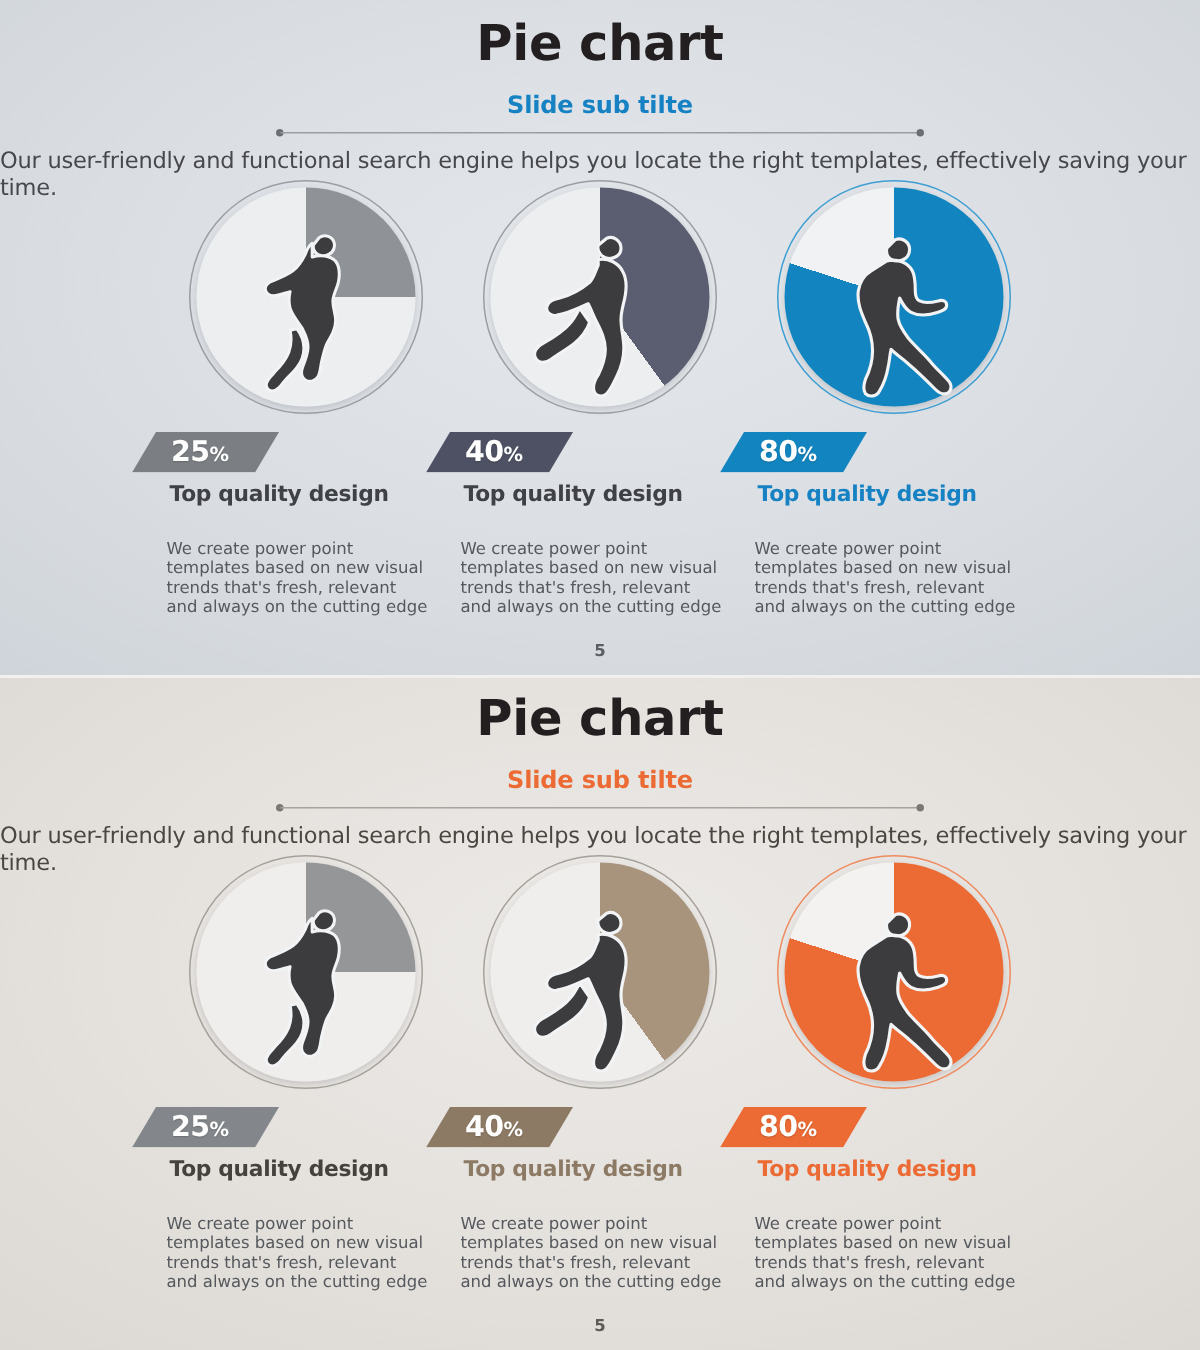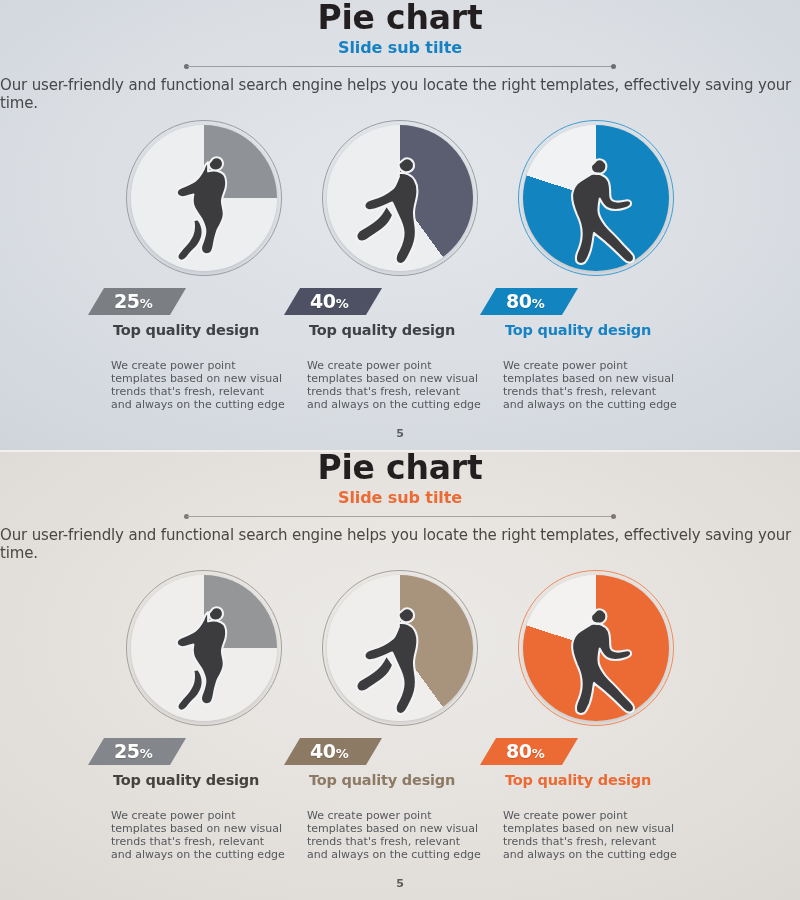--- a/index.html
+++ b/index.html
@@ -26,28 +26,29 @@
     background: #f2f0ee;
   }
 
   
   .title {
     text-align: center;
     font-size: 33px;
     font-weight: bold;
     color: #231f20;
     letter-spacing: -0.2px;
+    padding-top: 11px;
     line-height: 1.08;
   }
   .subtitle {
     text-align: center;
     font-size: 16px;
     font-weight: bold;
     color: #1782c3;
-    margin-top: 2px;
+    margin-top: 13px;
     letter-spacing: -0.1px;
   }
   .slide--warm .subtitle { color: #ec6a33; }
 
   .divider {
     position: relative;
     width: 432px;
     margin: 6px auto 0;
     height: 7px;
   }

